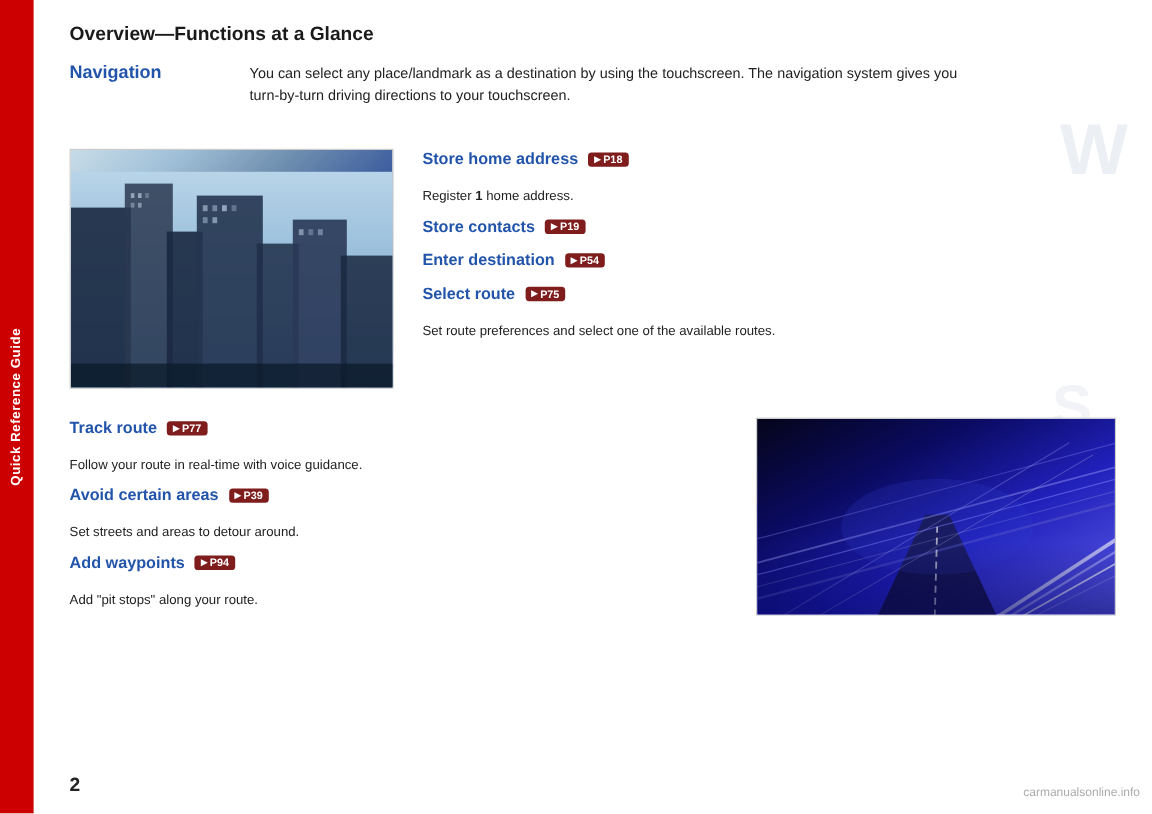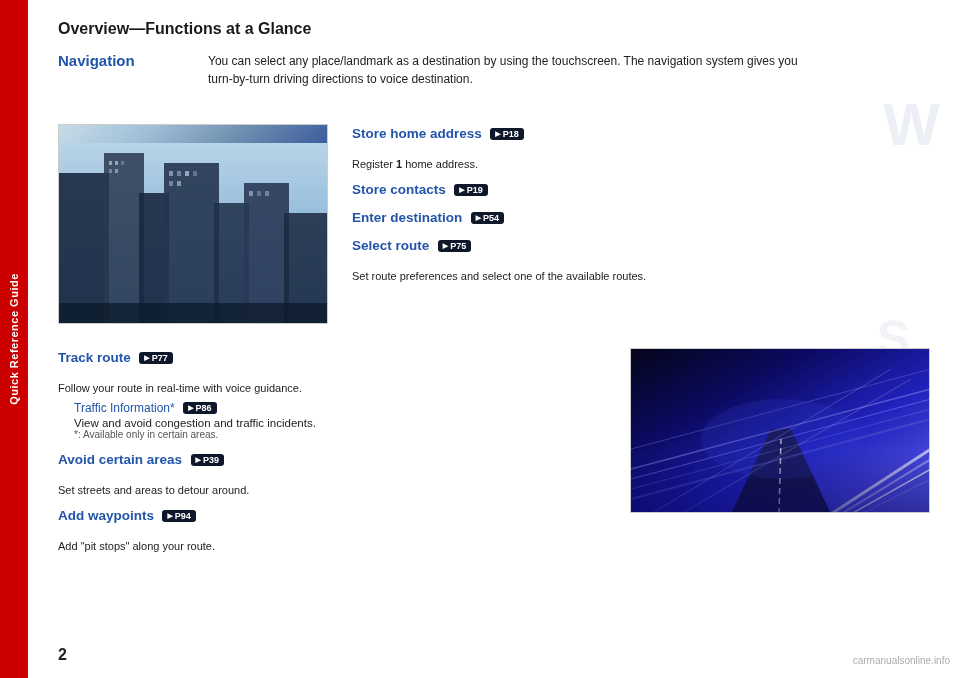--- a/index.html
+++ b/index.html
@@ -117,21 +117,21 @@
     .feature-title {
       font-size: 13.5px;
       font-weight: bold;
       color: #2255aa;
       display: inline;
     }
 
     .feature-badge {
       display: inline-flex;
       align-items: center;
-      background: #0f172a;
+      background: #7f1d1d;
       color: #fff;
       font-size: 9px;
       font-weight: bold;
       padding: 1px 5px;
       border-radius: 3px;
       margin-left: 4px;
       vertical-align: middle;
     }
 
     .feature-badge::before {
@@ -263,21 +263,21 @@
 
   <div class="compass-w">W</div>
   <div class="compass-s">S</div>
 
   <h1 class="page-title">Overview—Functions at a Glance</h1>
 
   <div class="nav-section">
     <div class="nav-label">Navigation</div>
     <div class="nav-description">
       <span>You can select any place/landmark as a destination by using the touchscreen. The navigation system gives you</span><br>
-      <span>turn-by-turn driving directions to voice destination.</span>
+      <span>turn-by-turn driving directions to your touchscreen.</span>
     </div>
   </div>
 
   <div class="upper-content">
 
     <div class="building-image">
       <svg class="building-shapes" viewBox="0 0 270 180" xmlns="http://www.w3.org/2000/svg">
         <defs>
           <linearGradient id="skyGrad" x1="0" y1="0" x2="0" y2="1">
             <stop offset="0%" stop-color="#b8d4e8"></stop>
@@ -343,26 +343,20 @@
 
   <div class="lower-content">
     <div class="lower-features">
 
       <div class="sub-feature">
         <span class="sub-feature-title">Track route</span>
         <span class="feature-badge">P77</span>
         <div class="feature-desc">Follow your route in real-time with voice guidance.</div>
 
         
-        <div class="traffic-info">
-          <span class="traffic-title">Traffic Information*</span>
-          <span class="feature-badge">P86</span>
-          <div class="traffic-desc">View and avoid congestion and traffic incidents.</div>
-          <div class="traffic-note">*: Available only in certain areas.</div>
-        </div>
       </div>
 
       <div class="sub-feature">
         <span class="sub-feature-title">Avoid certain areas</span>
         <span class="feature-badge">P39</span>
         <div class="feature-desc">Set streets and areas to detour around.</div>
       </div>
 
       <div class="sub-feature">
         <span class="sub-feature-title">Add waypoints</span>

